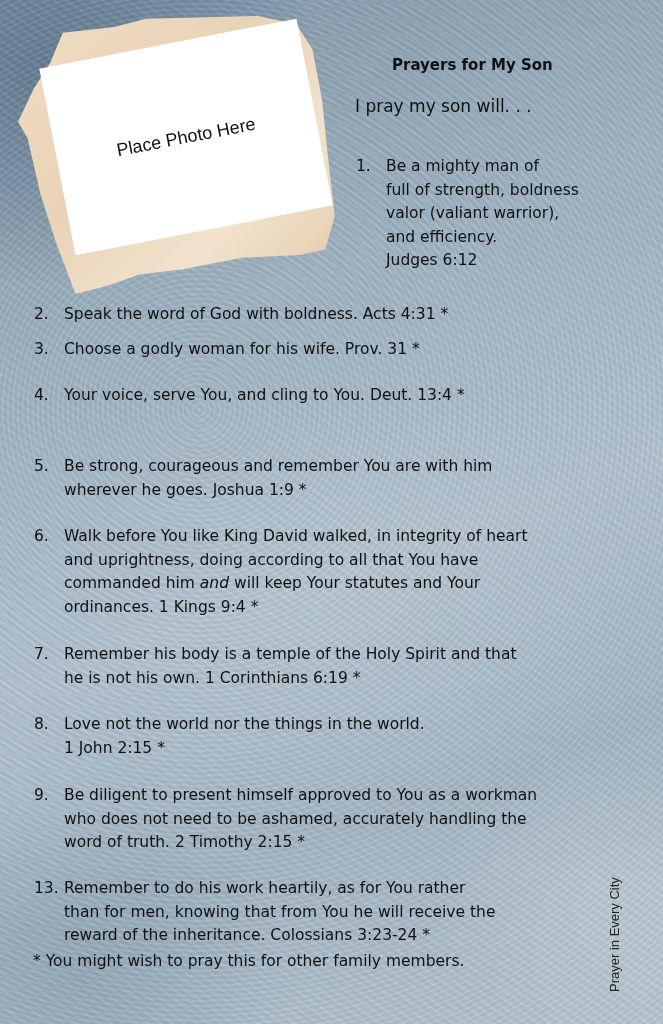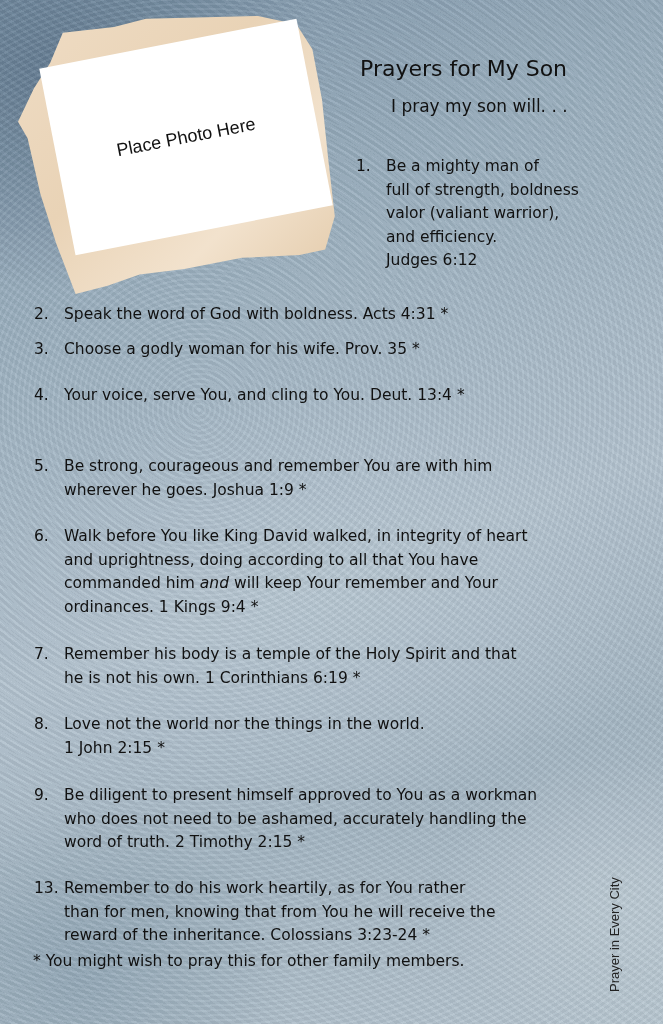--- a/index.html
+++ b/index.html
@@ -32,26 +32,26 @@
     background: #fff;
     transform: rotate(-11deg);
     transform-origin: 50% 50%;
     display: flex; align-items: center; justify-content: center;
   }
   .photo span {
     font-family: "Liberation Sans", sans-serif;
     font-size: 18px; color: #111;
   }
   .title {
-    position: absolute; left: 360px; top: 56px;
-    font-size: 22px; font-weight: normal; white-space: nowrap;
+    position: absolute; left: 392px; top: 56px;
+    font-size: 15px; font-weight: bold; white-space: nowrap;
   }
   .intro {
     position: absolute; left: 355px; top: 96px;
-    font-size: 17px; white-space: nowrap; margin-left: 36px;
+    font-size: 17px; white-space: nowrap;
   }
   .item {
     position: absolute; font-size: 15.5px; line-height: 23.5px;
   }
   .item .num { position: absolute; left: 0; top: 0; }
   .item .text { margin-left: 30px; display: block; }
   .footnote {
     position: absolute; left: 33px; top: 952px; font-size: 15.5px; white-space: nowrap;
   }
   .credit {
@@ -84,39 +84,39 @@
   <span class="text">Judges 6:12</span>
 </div>
 
 <div class="item" style="left:34px; top:303px; width:600px;">
   <span class="num">2.</span>
   <span class="text">Speak the word of God with boldness. Acts 4:31 *</span>
 </div>
 
 <div class="item" style="left:34px; top:338px; width:600px;">
   <span class="num">3.</span>
-  <span class="text">Choose a godly woman for his wife. Prov. 35 *</span>
+  <span class="text">Choose a godly woman for his wife. Prov. 31 *</span>
 </div>
 
 <div class="item" style="left:34px; top:384px; width:600px;">
   <span class="num">4.</span>
   <span class="text">Your voice, serve You, and cling to You. Deut. 13:4 *</span>
 </div>
 
 <div class="item" style="left:34px; top:455px; width:600px;">
   <span class="num">5.</span>
   <span class="text">Be strong, courageous and remember You are with him</span>
   <span class="text">wherever he goes. Joshua 1:9 *</span>
 </div>
 
 <div class="item" style="left:34px; top:525px; width:610px;">
   <span class="num">6.</span>
   <span class="text">Walk before You like King David walked, in integrity of heart</span>
   <span class="text">and uprightness, doing according to all that You have</span>
-  <span class="text"><span>commanded him</span> <em>and</em> <span>will keep Your remember and Your</span></span>
+  <span class="text"><span>commanded him</span> <em>and</em> <span>will keep Your statutes and Your</span></span>
   <span class="text">ordinances. 1 Kings 9:4 *</span>
 </div>
 
 <div class="item" style="left:34px; top:643px; width:610px;">
   <span class="num">7.</span>
   <span class="text">Remember his body is a temple of the Holy Spirit and that</span>
   <span class="text">he is not his own. 1 Corinthians 6:19 *</span>
 </div>
 
 <div class="item" style="left:34px; top:713px; width:610px;">

